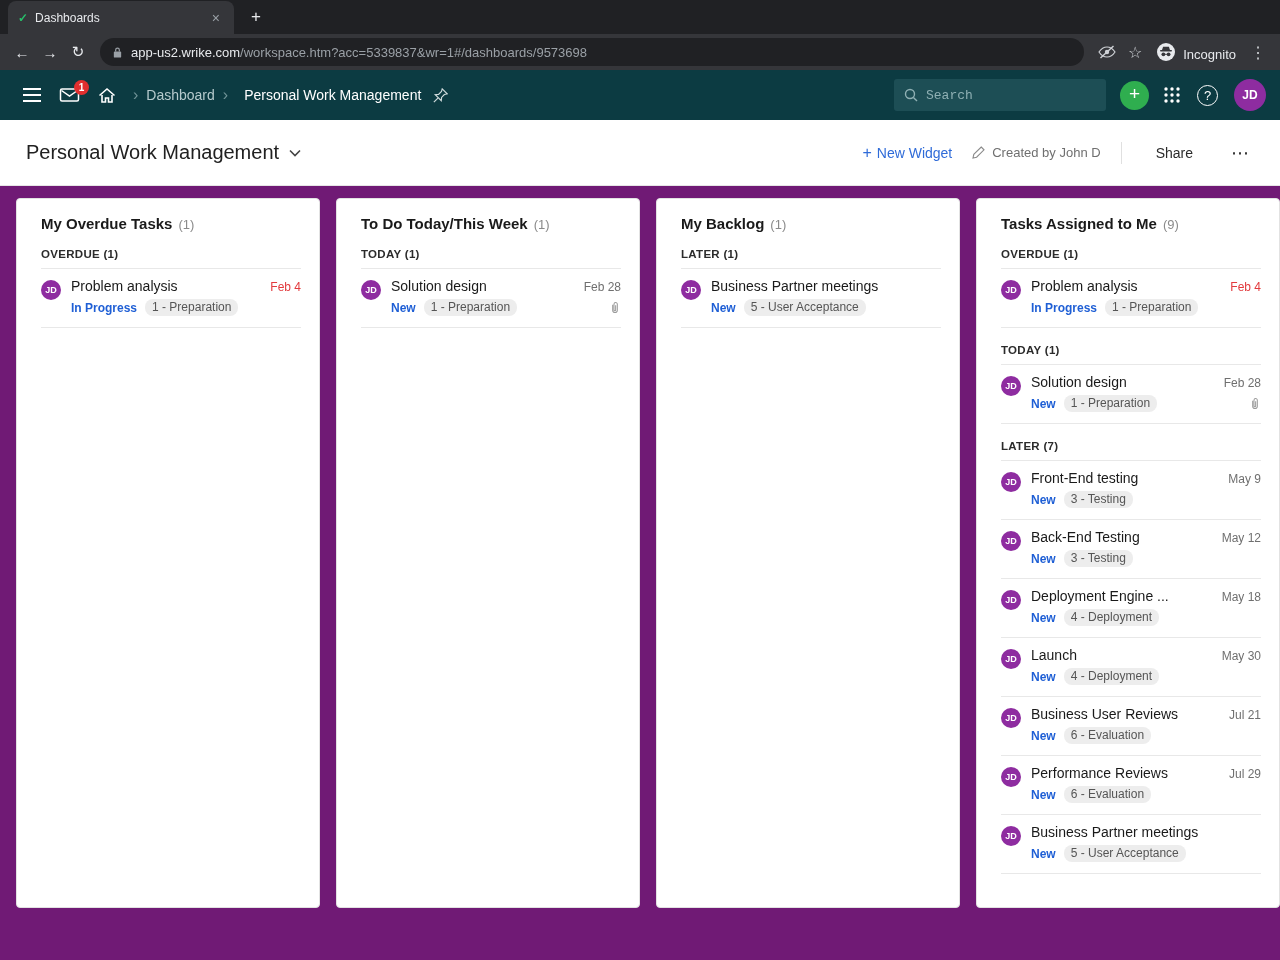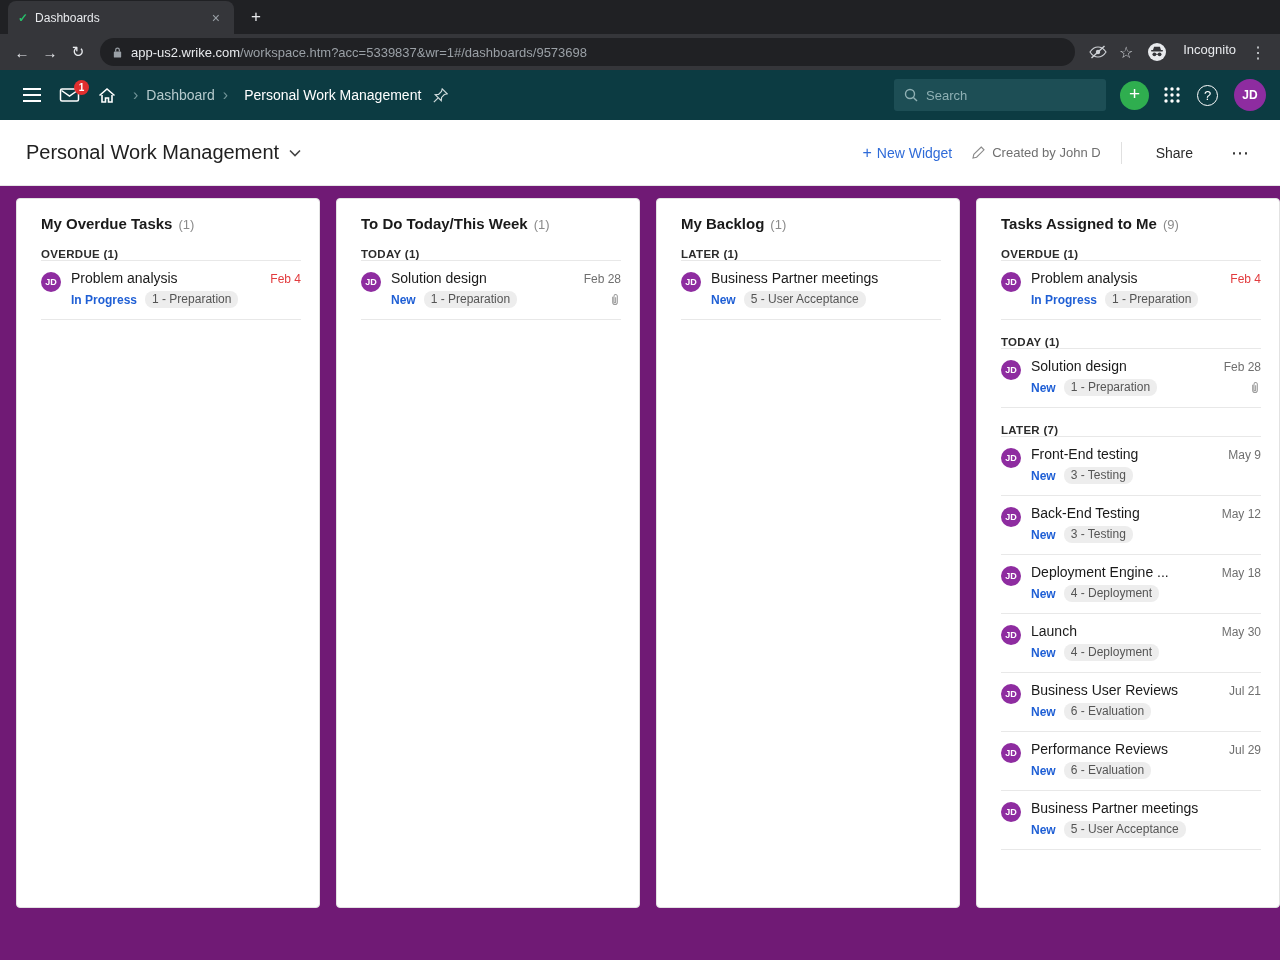--- a/index.html
+++ b/index.html
@@ -16,37 +16,37 @@
 
   .toolbar { height:36px; background:#35363a; display:flex; align-items:center; padding:0 8px; }
   .nav-btn { width:28px; height:28px; display:flex; align-items:center; justify-content:center;
              color:#e8eaed; font-size:15px; border-radius:50%; flex:0 0 auto; }
   .urlbar { flex:1; height:28px; background:#202124; border-radius:14px; display:flex; align-items:center;
             padding:0 12px; margin:0 8px; font-size:13px; gap:8px; min-width:0; }
   .url-text { white-space:nowrap; overflow:hidden; }
   .url-domain { color:#e8eaed; }
   .url-path { color:#9aa0a6; }
   .tb-icon { color:#cfd2d6; font-size:15px; margin:0 6px; flex:0 0 auto; display:flex; align-items:center; }
-  .incog { display:flex; align-items:flex-start; gap:16px; color:#e8eaed; font-size:13px; margin:0 8px; flex:0 0 auto; }
+  .incog { display:flex; align-items:flex-end; gap:7px; color:#e8eaed; font-size:13px; margin:0 8px; flex:0 0 auto; }
 
   
   .wrike-header { height:50px; background:#0c3b42; display:flex; align-items:center; padding:0 14px; color:#fff; }
   .wh-icon { display:flex; align-items:center; justify-content:center; margin:0 9px; position:relative; flex:0 0 auto; }
   .inbox-badge { position:absolute; top:-7px; right:-9px; background:#e12f2f; color:#fff; font-size:10px;
                  font-weight:bold; min-width:15px; height:15px; border-radius:8px; display:flex;
                  align-items:center; justify-content:center; padding:0 3px; }
   .crumb-sep { color:#6f9296; font-size:16px; margin:0 8px; }
   .crumb-section { color:#b6cacd; font-size:14px; }
   .crumb-page { color:#fff; font-size:14px; margin:0 2px 0 8px; }
   .pin { margin-left:10px; display:flex; }
   .wh-right { margin-left:auto; display:flex; align-items:center; }
   .searchbox { width:212px; height:32px; background:#1d4e55; border-radius:3px; display:flex; align-items:center;
                padding:0 10px; gap:8px; margin-right:14px; }
   .searchbox input { background:transparent; border:none; outline:none; color:#dfeaec; font-size:13px; width:100%;
-                     font-family:Liberation Sans, sans-serif; }
+                     font-family:Liberation Mono, monospace; }
   .searchbox input::placeholder { color:#8fb0b4; }
   .green-plus { width:29px; height:29px; border-radius:50%; background:#2fae4f; color:#fff; font-size:19px;
                 display:flex; align-items:center; justify-content:center; margin-right:14px; padding-bottom:2px; }
   .apps-grid { margin-right:16px; display:flex; }
   .help-circle { width:21px; height:21px; border-radius:50%; border:1.5px solid #fff; color:#fff; font-size:13px;
                  display:flex; align-items:center; justify-content:center; margin-right:16px; }
   .avatar-lg { width:32px; height:32px; border-radius:50%; background:#8e2ca0; color:#fff; font-size:12px;
                font-weight:bold; display:flex; align-items:center; justify-content:center; }
 
   
@@ -62,21 +62,21 @@
   .share-btn { color:#2b2b2b; font-size:14px; padding:0 14px; }
   .more-btn { color:#2b2b2b; font-size:18px; letter-spacing:1px; padding:0 4px; }
 
   
   .content { height:824px; background:#701a75; padding:12px 0 0 16px; display:flex; gap:16px; position:relative; }
   .card { width:304px; flex:0 0 auto; height:710px; background:#fff; border:1px solid #e2e2e2; border-radius:4px;
           padding:16px 18px 14px 24px; overflow:hidden; }
   .card-header { display:flex; align-items:baseline; margin-bottom:4px; }
   .card-title { font-size:15px; font-weight:bold; color:#1a1a1a; }
   .card-count { font-size:13px; color:#8a8a8a; margin-left:6px; }
-  .section-label { margin-top:16px; font-size:11.5px; font-weight:bold; color:#2b2b2b;
+  .section-label { margin-top:16px; padding-bottom:8px; font-size:11.5px; font-weight:bold; color:#2b2b2b;
                    border-bottom:1px solid #e8e8e8; letter-spacing:.3px; }
   .task { display:flex; gap:10px; padding:9px 0 11px; border-bottom:1px solid #e8e8e8; }
   .task-avatar { width:20px; height:20px; border-radius:50%; background:#8e2ca0; color:#fff; font-size:9px;
                  font-weight:bold; display:flex; align-items:center; justify-content:center; margin-top:2px; flex:0 0 auto; }
   .task-body { flex:1; min-width:0; }
   .task-top { display:flex; justify-content:space-between; align-items:baseline; }
   .task-title { font-size:14px; color:#1a1a1a; white-space:nowrap; overflow:hidden; text-overflow:ellipsis;text-align:center; }
   .task-date { font-size:12px; color:#6f6f6f; margin-left:8px; flex:0 0 auto; }
   .task-date.overdue { color:#e23b3e; }
   .task-meta { display:flex; align-items:center; gap:8px; margin-top:5px; }

